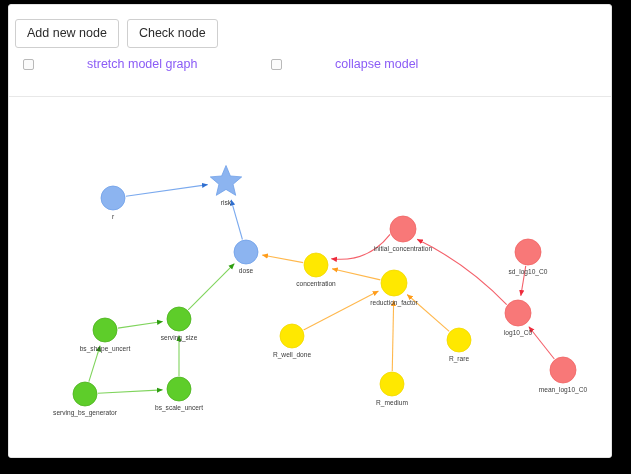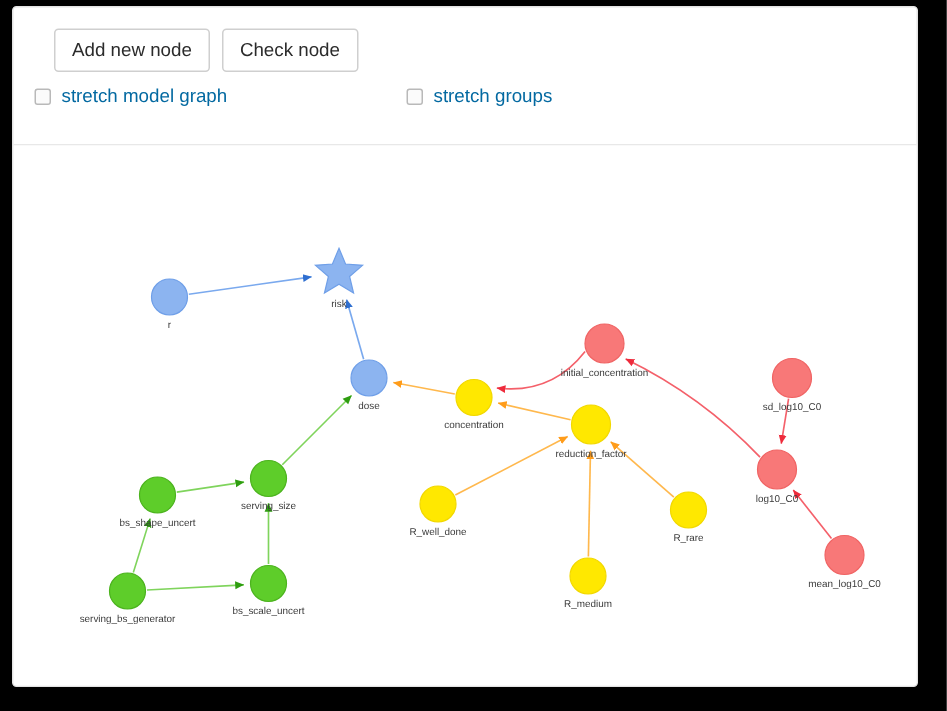--- a/index.html
+++ b/index.html
@@ -28,21 +28,21 @@
   #toolbar {
     position: absolute;
     left: 0;
     top: 0;
     width: 100%;
     height: 92px;
     box-sizing: border-box;
   }
   #button-row {
     position: absolute;
-    left: 27px;
+    left: 6px;
     top: 14px;
     display: flex;
     gap: 8px;
   }
   .tool-button {
     font-family: "Liberation Sans", sans-serif;
     font-size: 12.5px;
     color: #2b2b2b;
     background: #ffffff;
     border: 1px solid #cfcfcf;
@@ -71,23 +71,24 @@
     height: 11px;
     border: 1px solid #b9b9b9;
     border-radius: 2px;
     background: #fbfbfb;
     display: inline-block;
     box-sizing: border-box;
     cursor: pointer;
   }
   .cb-label {
     font-size: 12.5px;
-    color: #0369a1;
+    color: #8b5cf6;
     line-height: 14px;
     white-space: nowrap;
+    margin-left: 46px;
   }
   #divider {
     position: absolute;
     left: 0;
     top: 91px;
     width: 100%;
     height: 1px;
     background: #e8e8e8;
   }
   #graph-area {
@@ -125,21 +126,21 @@
       <button class="tool-button">Check node</button>
     </div>
 
     <div id="checkbox-row">
       <div class="checkbox-group" style="left:0px;">
         <span class="cb-box"></span>
         <span class="cb-label">stretch model graph</span>
       </div>
       <div class="checkbox-group" style="left:248px;">
         <span class="cb-box"></span>
-        <span class="cb-label">stretch groups</span>
+        <span class="cb-label">collapse model</span>
       </div>
     </div>
 
     <div id="divider"></div>
   </div>
 
   <div id="graph-area">
     <svg id="graph-svg" width="604" height="362" viewBox="0 0 604 362">
       <defs>
         <marker id="ah-blue" markerWidth="6" markerHeight="6" refX="5.2" refY="3" orient="auto" markerUnits="strokeWidth">

